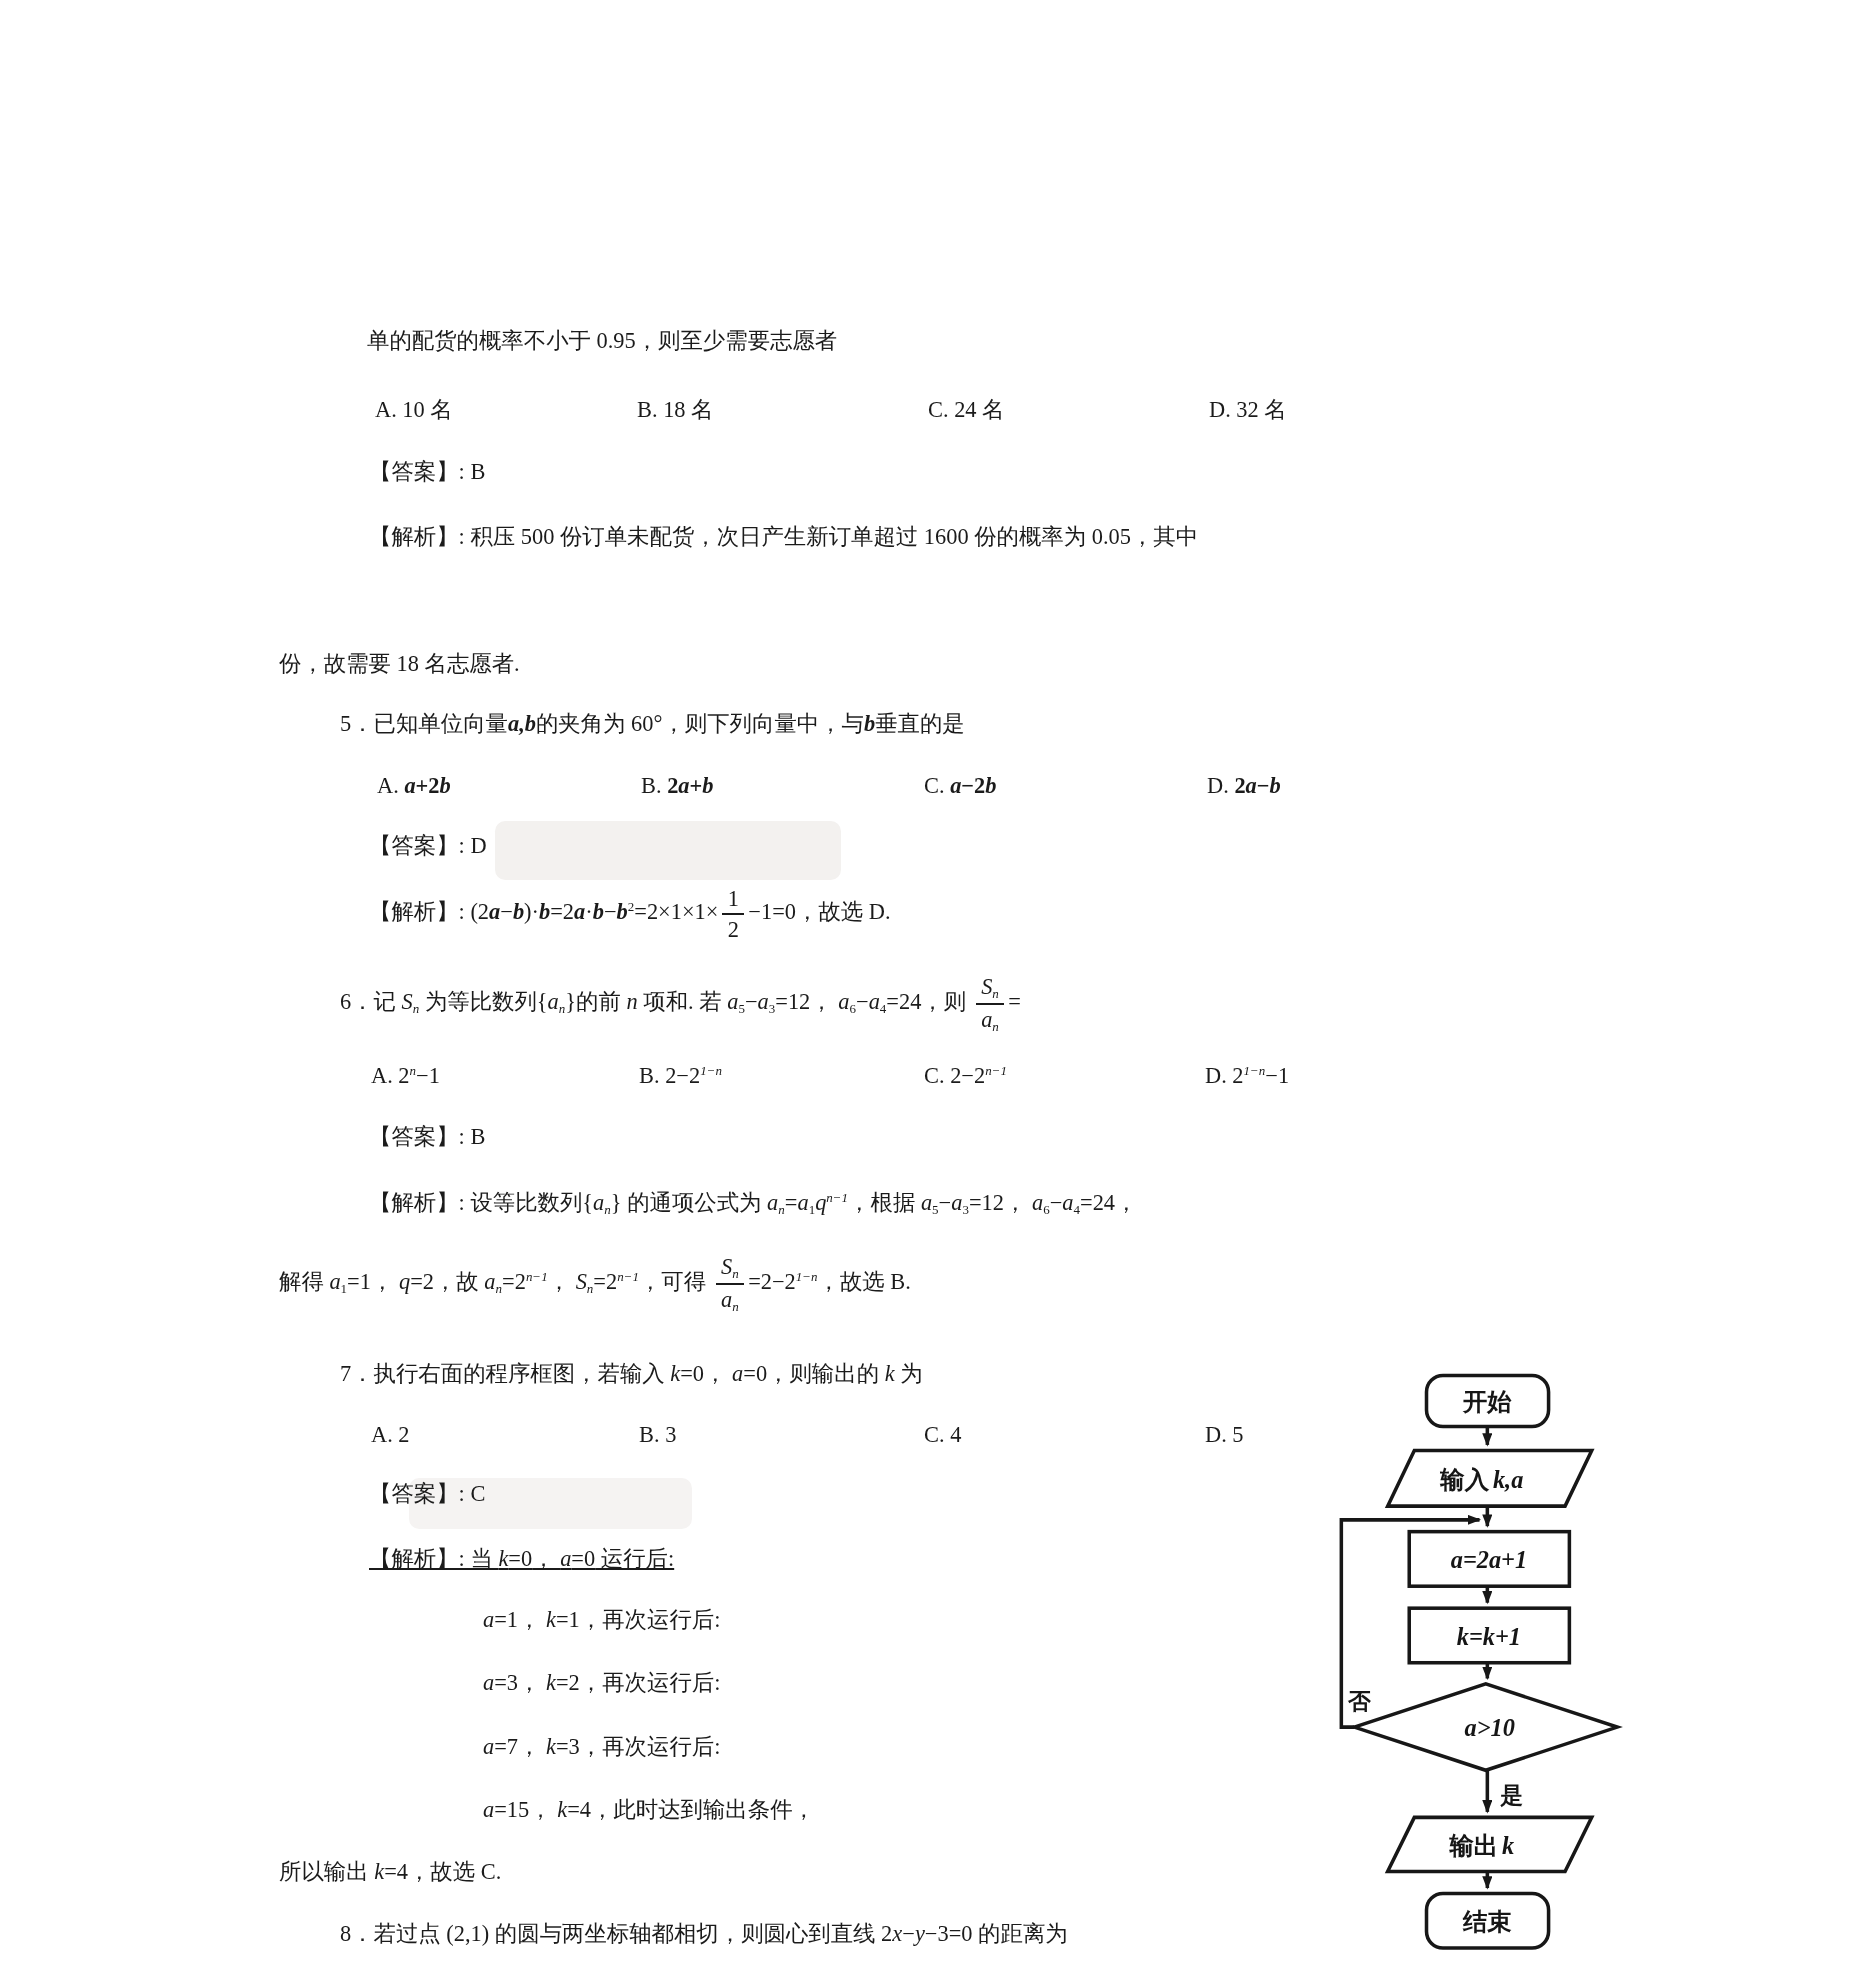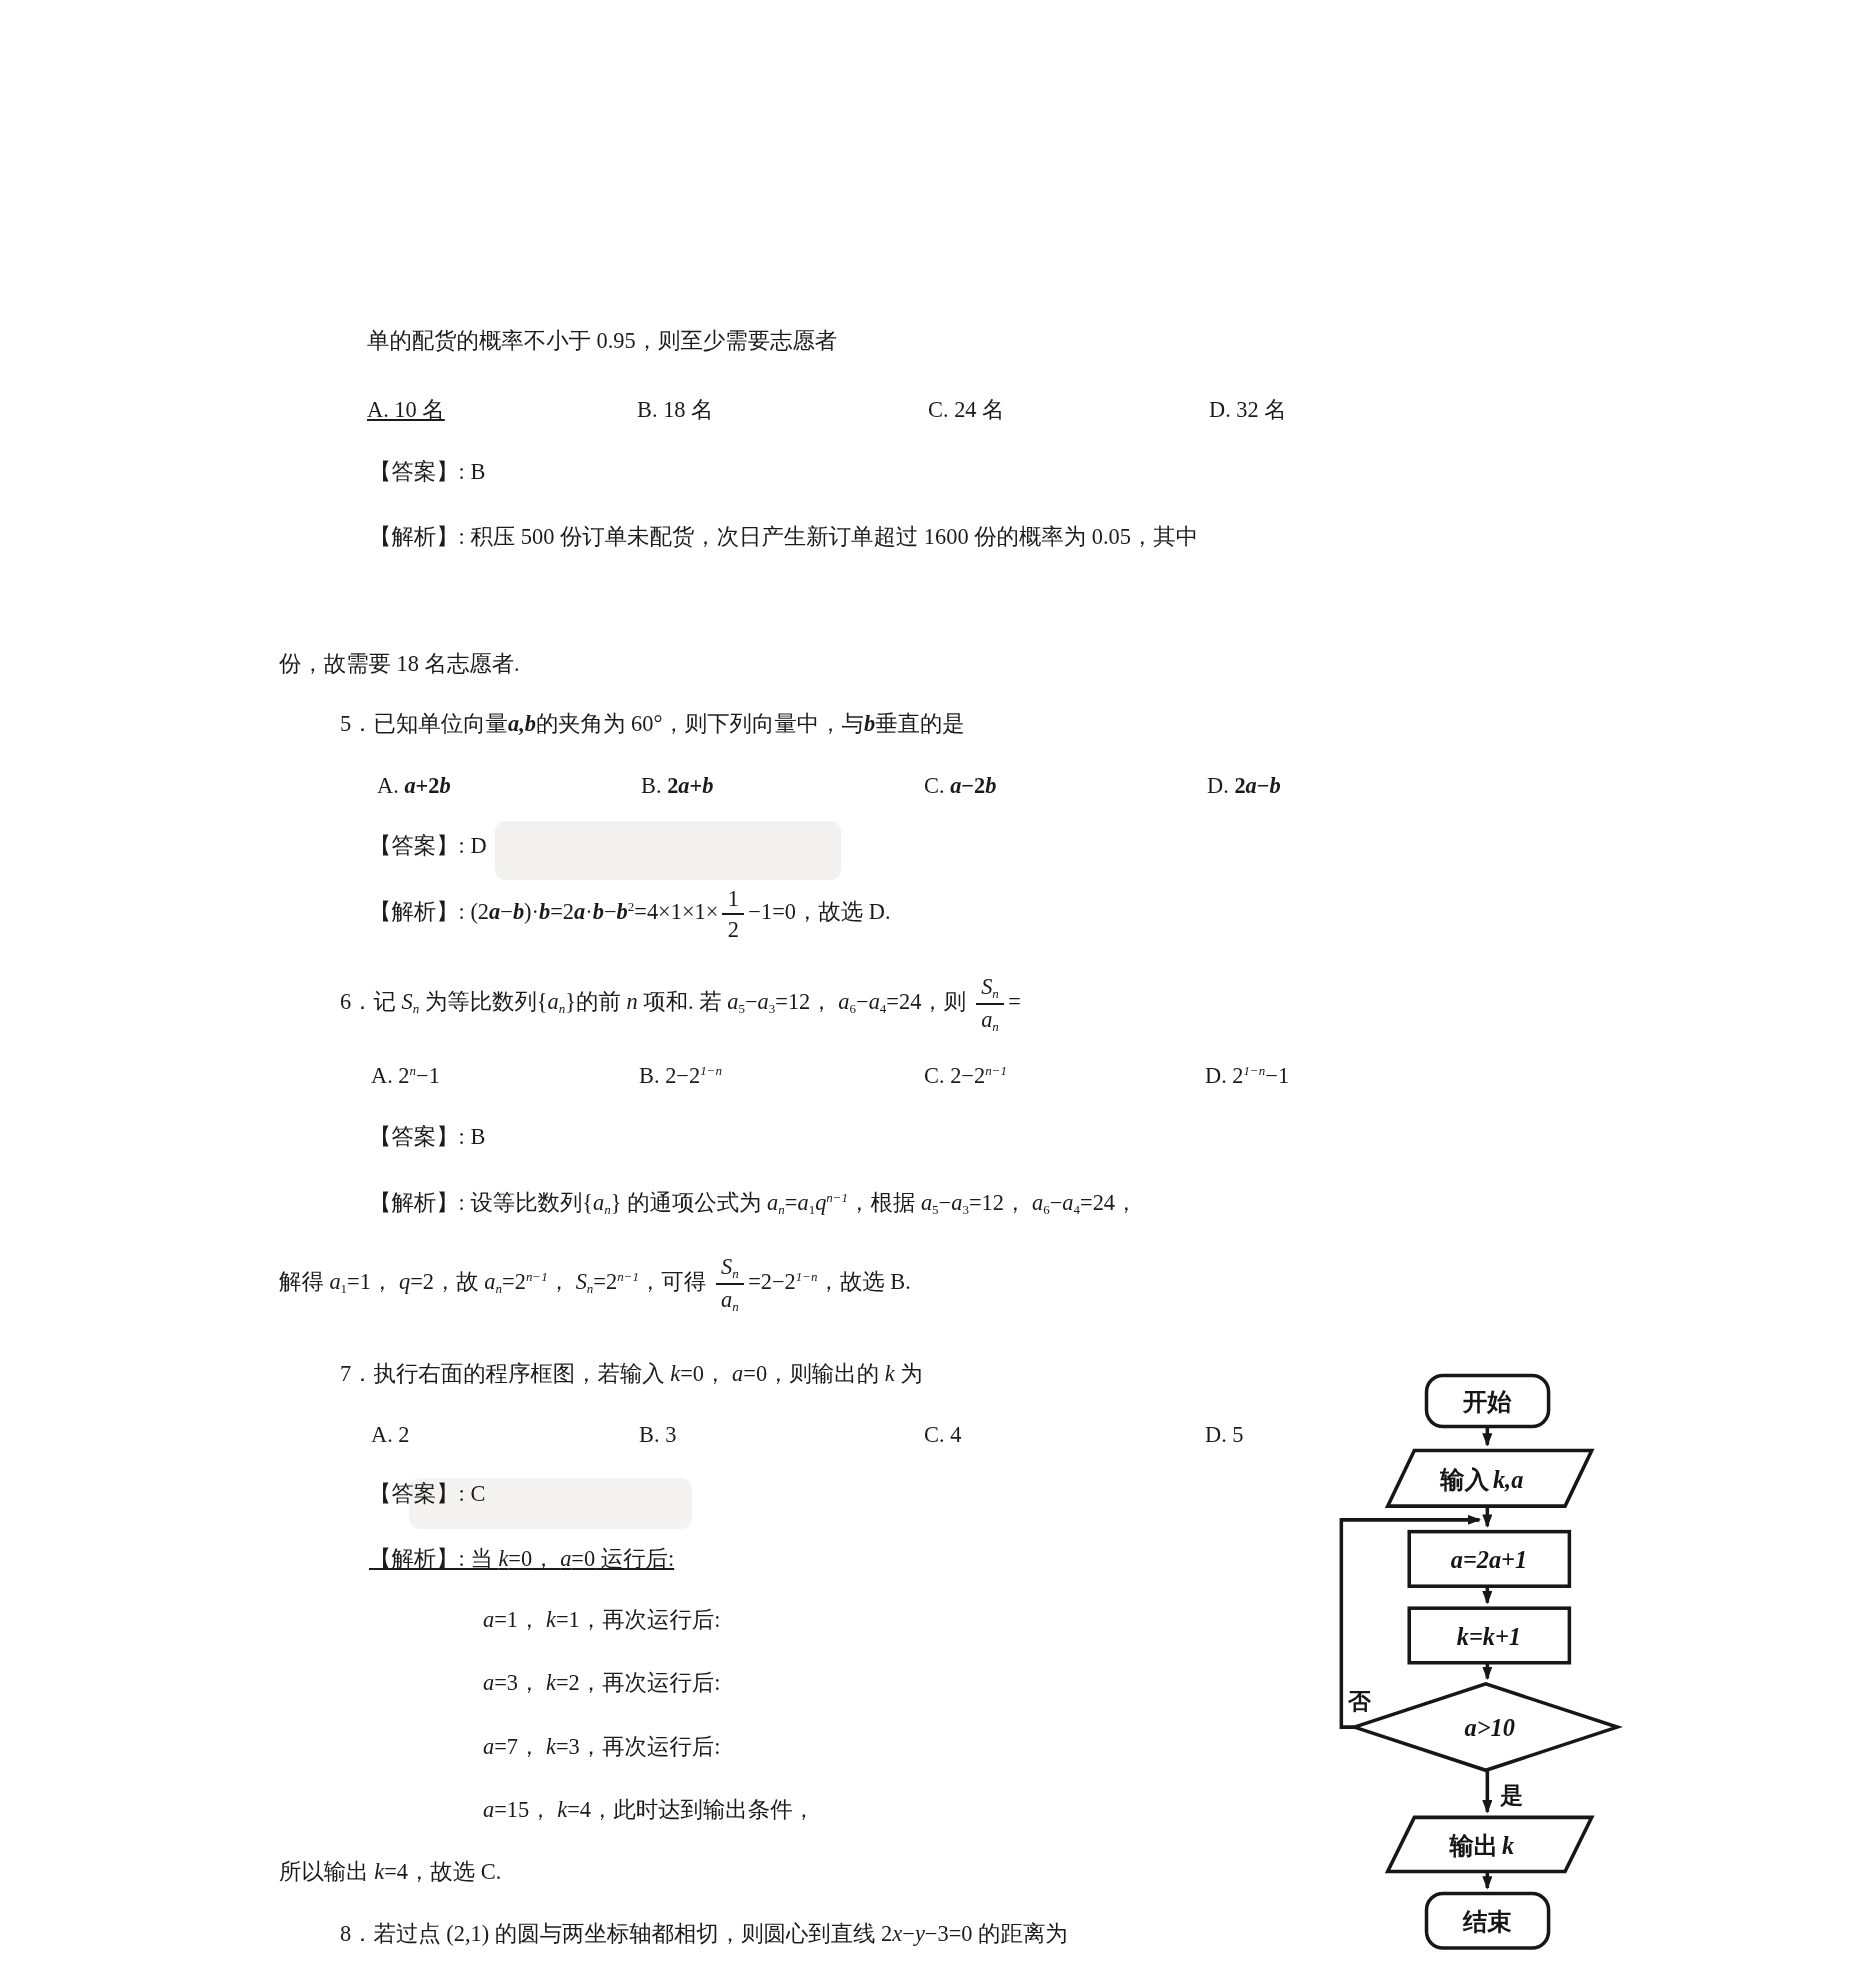--- a/index.html
+++ b/index.html
@@ -27,21 +27,21 @@
   #fc .flow{stroke:#171717;stroke-width:9;fill:none;}
 </style>
 </head>
 <body>
 
 <div id="page">
 
   <div class="ln" style="left:367px;top:328px;">
       <span class="inner">单的配货的概率不小于 0.95，则至少需要志愿者</span>
     </div>
-  <div class="ln" style="left:367px;top:397px;text-decoration:underline;">
+  <div class="ln" style="left:375px;top:397px;">
       <span class="inner">A. 10 名</span>
     </div>
   <div class="ln" style="left:637px;top:397px;">
       <span class="inner">B. 18 名</span>
     </div>
   <div class="ln" style="left:928px;top:397px;">
       <span class="inner">C. 24 名</span>
     </div>
   <div class="ln" style="left:1209px;top:397px;">
       <span class="inner">D. 32 名</span>
@@ -69,21 +69,21 @@
       <span class="inner"><span>C. </span><span class="it bd">a</span><span class="bd">−2</span><span class="it bd">b</span></span>
     </div>
   <div class="ln" style="left:1207px;top:773px;">
       <span class="inner"><span>D. </span><span class="bd">2</span><span class="it bd">a</span><span class="bd">−</span><span class="it bd">b</span></span>
     </div>
   <div class="smudge" style="left:495px;top:821px;width:346px;height:59px;background:#f3f1ef;"></div>
   <div class="ln" style="left:369px;top:833px;">
       <span class="inner">【答案】: D</span>
     </div>
   <div class="ln tall" style="left:369px;top:878px;">
-      <span class="inner"><span>【解析】: </span><span>(2</span><span class="it bd">a</span><span>−</span><span class="it bd">b</span><span>)·</span><span class="it bd">b</span><span>=2</span><span class="it bd">a</span><span>·</span><span class="it bd">b</span><span>−</span><span class="it bd">b</span><span class="sup">2</span><span>=4×1×1×</span><span class="frac">
+      <span class="inner"><span>【解析】: </span><span>(2</span><span class="it bd">a</span><span>−</span><span class="it bd">b</span><span>)·</span><span class="it bd">b</span><span>=2</span><span class="it bd">a</span><span>·</span><span class="it bd">b</span><span>−</span><span class="it bd">b</span><span class="sup">2</span><span>=2×1×1×</span><span class="frac">
           <span class="num"><span>1</span></span>
           <span class="den"><span>2</span></span>
         </span><span>−1=0，故选 D.</span></span>
     </div>
 
   <div class="ln tall" style="left:340px;top:968px;">
       <span class="inner"><span>6．记 </span><span class="it">S</span><span class="it sub">n</span><span> 为等比数列</span><span>{</span><span class="it">a</span><span class="it sub">n</span><span>}</span><span>的前 </span><span class="it">n</span><span> 项和. 若 </span><span class="it">a</span><span class="sub">5</span><span>−</span><span class="it">a</span><span class="sub">3</span><span>=12</span><span>， </span><span class="it">a</span><span class="sub">6</span><span>−</span><span class="it">a</span><span class="sub">4</span><span>=24</span><span>，则 </span><span class="frac">
           <span class="num"><span class="it">S</span><span class="it sub">n</span></span>
           <span class="den"><span class="it">a</span><span class="it sub">n</span></span>
         </span><span>=</span></span>

